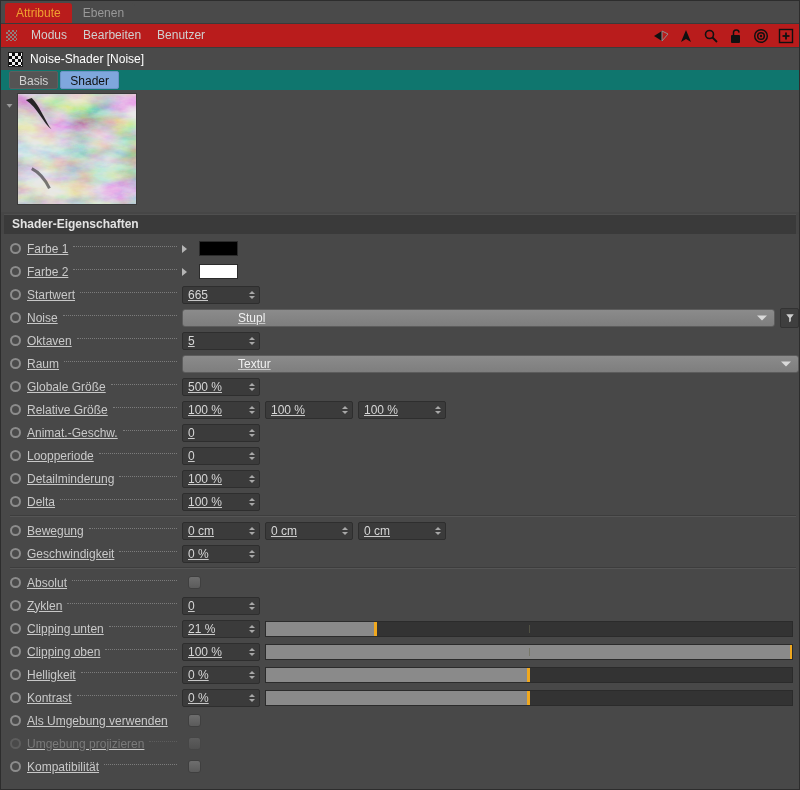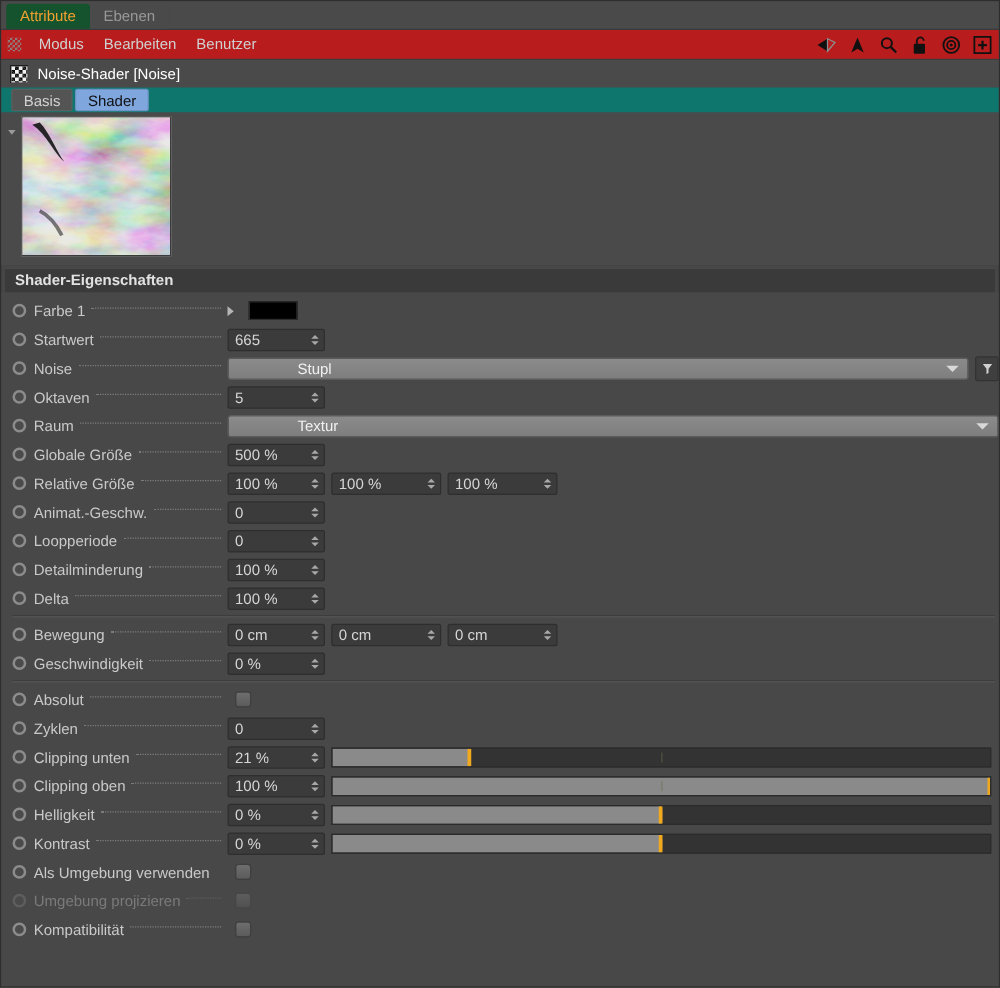--- a/index.html
+++ b/index.html
@@ -42,21 +42,21 @@
     height: 20px;
     line-height: 20px;
     padding: 0 11px;
     font-size: 12px;
     border-top-left-radius: 3px;
     border-top-right-radius: 3px;
     cursor: default;
     user-select: none;
   }
   .tab.active {
-    background: #14532d;
+    background: #b91c1c;
     color: #f0a030;
   }
   .tab.inactive {
     background: #4a4a4a;
     color: #999999;
   }
 
   
   .menubar {
     height: 23px;
@@ -185,20 +185,21 @@
     padding: 3px 0 0 0;
     position: relative;
     overflow: hidden;
   }
 
   .row {
     height: 23px;
     display: flex;
     padding-left: 9px;
     box-sizing: border-box;
+    text-decoration: underline;
   }
   .group-sep {
     height: 0;
     border-top: 1px solid #3d3d3d;
     border-bottom: 1px solid #555555;
     margin: 2px 3px 2px 9px;
   }
 
   .track-dot {
     width: 11px; height: 11px;
@@ -476,20 +477,31 @@
           <span class="dots"></span>
         </div>
         <div class="fieldcol">
           <span class="swatch-arrow"></span>
           <span class="swatch" style="background:#000000"></span>
         </div>
       </div>
       <div class="row">
         <div class="labelcol">
           <span class="track-dot"></span>
+          <span class="label">Farbe 2</span>
+          <span class="dots"></span>
+        </div>
+        <div class="fieldcol">
+          <span class="swatch-arrow"></span>
+          <span class="swatch" style="background:#ffffff"></span>
+        </div>
+      </div>
+      <div class="row">
+        <div class="labelcol">
+          <span class="track-dot"></span>
           <span class="label">Startwert</span>
           <span class="dots"></span>
         </div>
         <div class="fieldcol">
           <span class="numfield w-num">
             <span class="val">665</span>
             <span class="spin">
               <i class="up"></i>
               <i class="dn"></i>
             </span>

